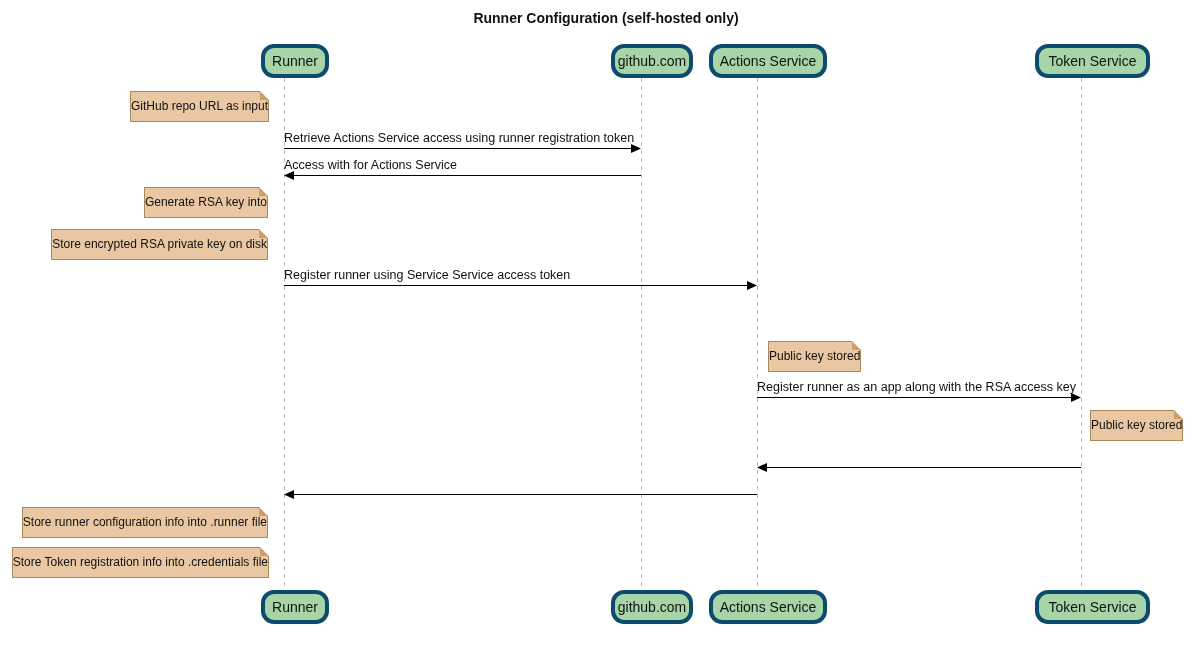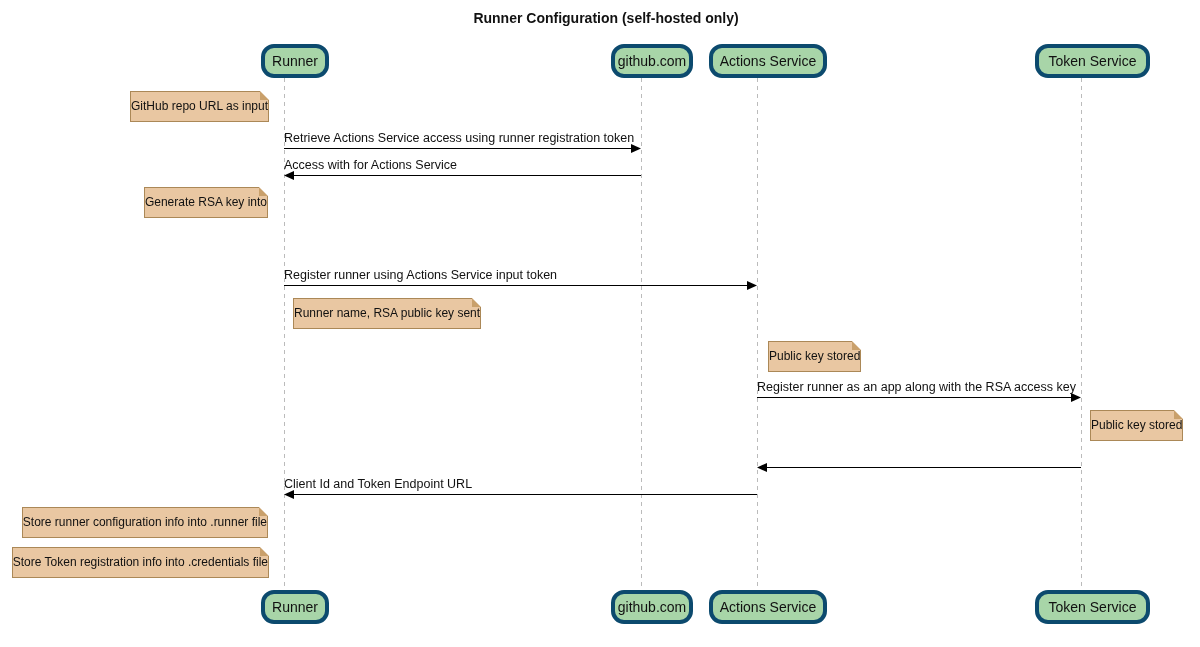--- a/index.html
+++ b/index.html
@@ -81,32 +81,31 @@
   <div class="participant" style="left:698px;top:44px;width:118px">Actions Service</div>
   <div class="participant" style="left:1024px;top:44px;width:115px">Token Service</div>
 
   <div class="participant" style="left:250px;top:590px;width:68px">Runner</div>
   <div class="participant" style="left:600px;top:590px;width:82px">github.com</div>
   <div class="participant" style="left:698px;top:590px;width:118px">Actions Service</div>
   <div class="participant" style="left:1024px;top:590px;width:115px">Token Service</div>
 
   <div class="msg" style="left:284px;width:357px;top:131px">Retrieve Actions Service access using runner registration token</div>
   <div class="msg" style="left:284px;width:357px;top:158px">Access with for Actions Service</div>
-  <div class="msg" style="left:284px;width:473px;top:268px">Register runner using Actions Service input token</div>
+  <div class="msg" style="left:284px;width:473px;top:268px">Register runner using Service Service access token</div>
   <div class="msg" style="left:757px;width:324px;top:380px">Register runner as an app along with the RSA access key</div>
-  <div class="msg" style="left:284px;width:473px;top:477px">Client Id and Token Endpoint URL</div>
 
   <div class="note" style="right:927px;top:91px">
     <span>GitHub repo URL as input</span><i class="fold"></i>
   </div>
   <div class="note" style="right:928px;top:187px">
     <span>Generate RSA key into</span><i class="fold"></i>
   </div>
-  <div class="note" style="left:293px;top:298px">
-    <span>Runner name, RSA public key sent</span><i class="fold"></i>
+  <div class="note" style="right:928px;top:229px">
+    <span>Store encrypted RSA private key on disk</span><i class="fold"></i>
   </div>
   <div class="note" style="left:768px;top:341px">
     <span>Public key stored</span><i class="fold"></i>
   </div>
   <div class="note" style="left:1090px;top:410px">
     <span>Public key stored</span><i class="fold"></i>
   </div>
   <div class="note" style="right:927px;top:547px">
     <span>Store Token registration info into .credentials file</span><i class="fold"></i>
   </div>

